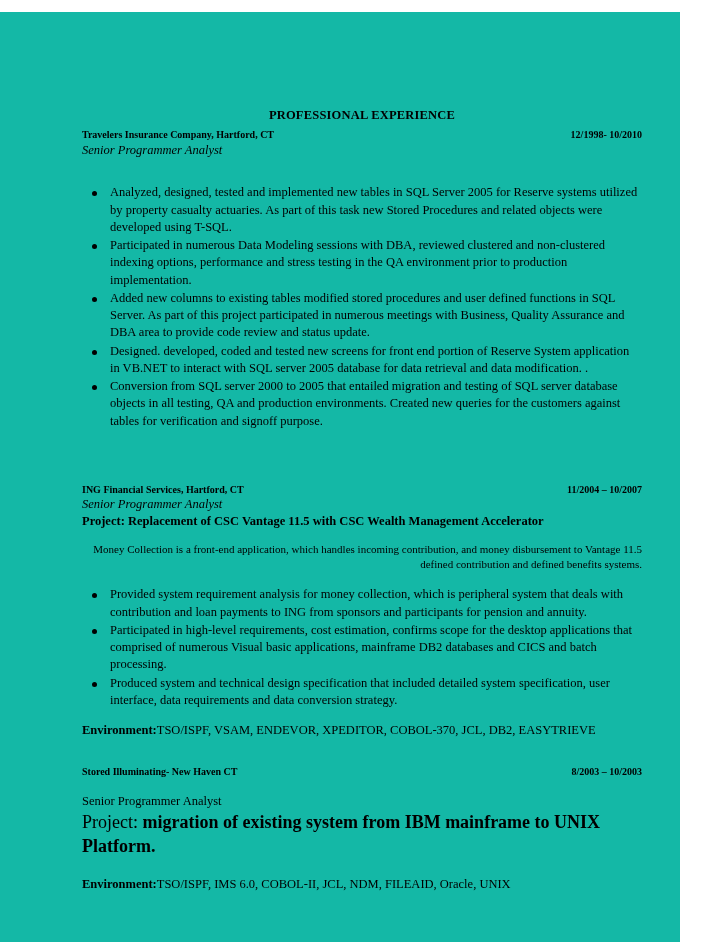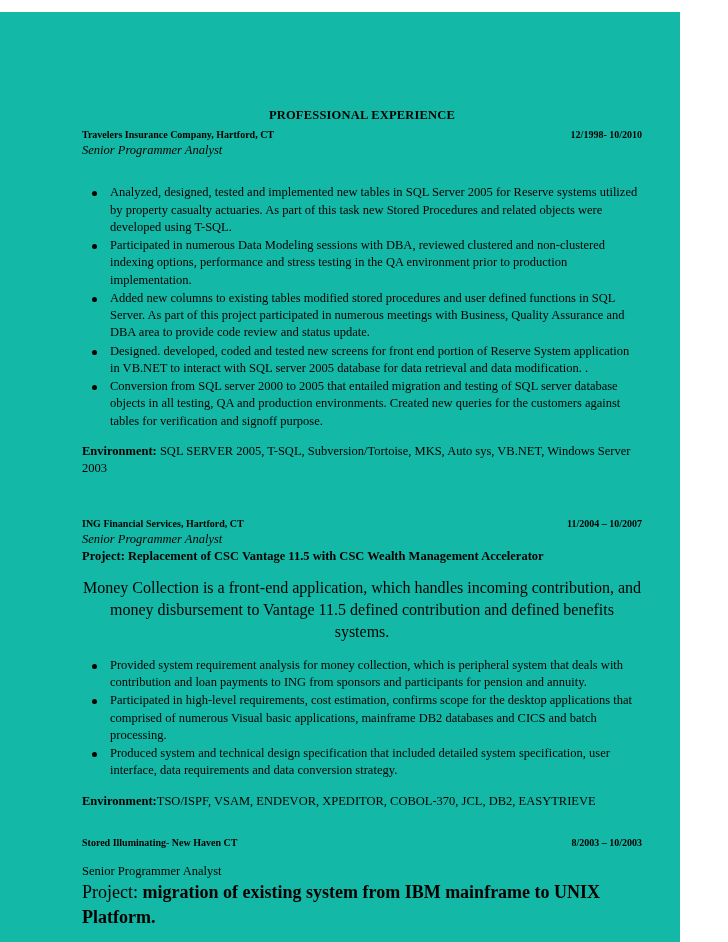--- a/index.html
+++ b/index.html
@@ -64,24 +64,24 @@
     line-height: 1.35;
   }
   .project-line-mixed {
     font-size: 18px;
     margin: 0;
     line-height: 1.35;
   }
   .project-line-mixed .lbl { font-weight: normal; }
   .project-line-mixed .val { font-weight: bold; }
   .paragraph {
-    font-size: 16px;
+    font-size: 11px;
     margin: 0;
     line-height: 1.38;
-    text-align: center;
+    text-align: right;
   }
   ul.bullets {
     list-style: none;
     margin: 0;
     padding: 0;
   }
   ul.bullets li {
     position: relative;
     font-size: 12.5px;
     line-height: 1.38;
@@ -128,23 +128,20 @@
     <ul class="bullets">
       <li>Analyzed, designed, tested and implemented new tables in SQL Server 2005 for Reserve systems utilized by property casualty actuaries. As part of this task new Stored Procedures and related objects were developed using T-SQL.</li>
       <li>Participated in numerous Data Modeling sessions with DBA, reviewed clustered and non-clustered indexing options, performance and stress testing in the QA environment prior to production implementation.</li>
       <li>Added new columns to existing tables modified stored procedures and user defined functions in SQL Server. As part of this project participated in numerous meetings with Business, Quality Assurance and DBA area to provide code review and status update.</li>
       <li>Designed. developed, coded and tested new screens for front end portion of Reserve System application in VB.NET to interact with SQL server 2005 database for data retrieval and data modification. .</li>
       <li>Conversion from SQL server 2000 to 2005 that entailed migration and testing of SQL server database objects in all testing, QA and production environments. Created new queries for the customers against tables for verification and signoff purpose.</li>
     </ul>
 
     <div class="sp-12"></div>
 
-    <div class="env-line">
-      <span class="lbl">Environment:</span><span class="val"> SQL SERVER 2005, T-SQL, Subversion/Tortoise, MKS, Auto sys, VB.NET, Windows Server 2003</span>
-    </div>
 
     <div class="sp-26"></div>
     <div class="sp-14"></div>
 
     <div class="job-header">
       <span class="company">ING Financial Services, Hartford, CT</span>
       <span class="dates">11/2004 – 10/2007</span>
     </div>
     <div class="job-title">Senior Programmer Analyst</div>
     <div class="project-line">Project: Replacement of CSC Vantage 11.5 with CSC Wealth Management Accelerator</div>

